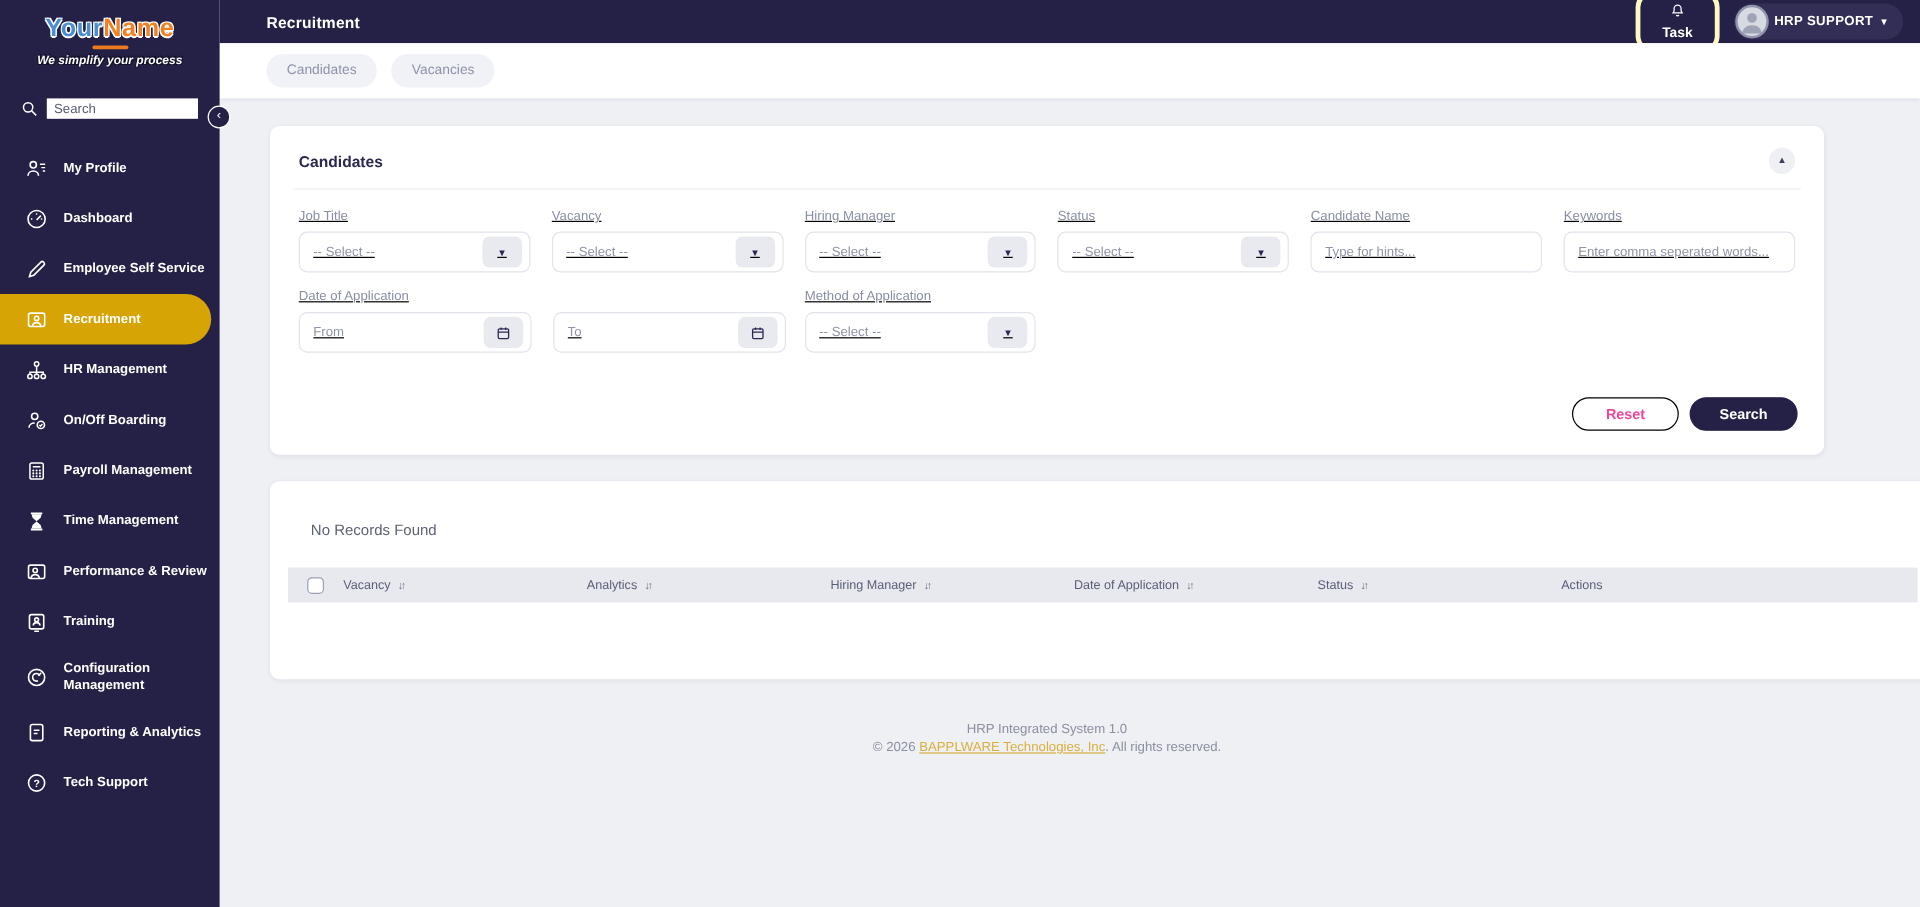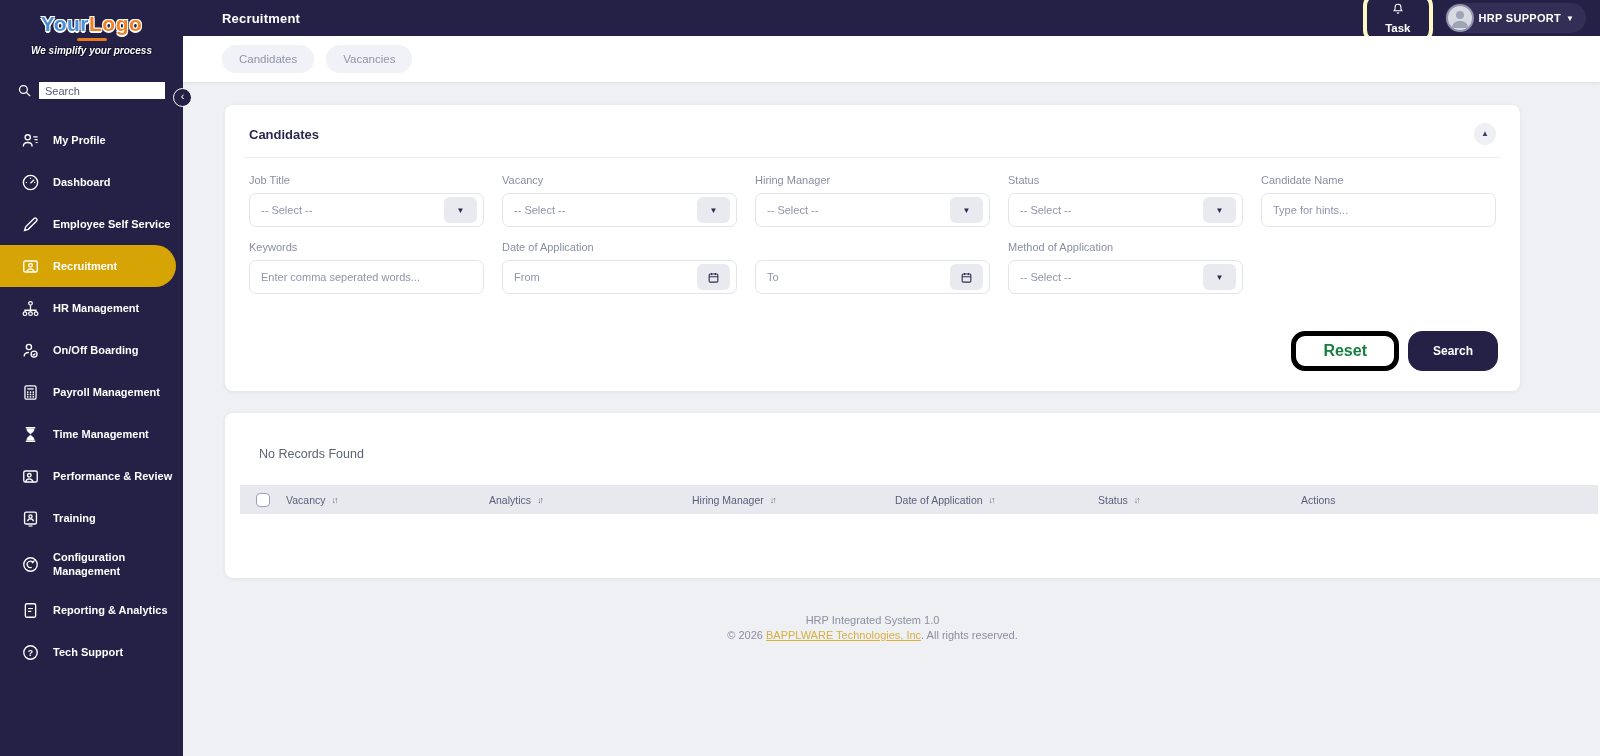--- a/index.html
+++ b/index.html
@@ -56,36 +56,36 @@
 
   
   .content { padding:23px 80px 0 42px; }
   .card { background:#fff; border-radius:8px; box-shadow:0 1px 4px rgba(40,40,80,0.07); }
   .filter-card { width:1295px; padding:16px 19px 20px; }
   .card-head { display:flex; align-items:center; justify-content:space-between;
     padding:2px 5px 12px 5px; border-bottom:1px solid #eceef3; }
   .card-title { font-size:13px; font-weight:bold; color:#2b2850; }
   .collapse-circle { width:22px; height:22px; border-radius:50%; background:#eef0f4;
     color:#3c3f5c; font-size:8px; text-align:center; line-height:22px; cursor:pointer; border:none; }
-  .fgrid { display:grid; grid-template-columns:repeat(5,1fr); column-gap:18px; row-gap:14px;
-    padding:16px 5px 0 5px; }
+  .fgrid { display:grid; grid-template-columns:repeat(6,1fr); column-gap:18px; row-gap:14px;
+    padding:16px 5px 0 5px;text-decoration:underline; }
   .field label { display:block; font-size:11px; color:#8a8ea3; margin-bottom:7px; }
   .sel, .inp { position:relative; height:34px; border:1px solid #e2e4ec; border-radius:7px;
     background:#fff; display:flex; align-items:center; padding:0 6px 0 11px; }
   .sel-value { font-size:11px; color:#9094a9; flex:1; }
   .inp input { border:none; outline:none; flex:1; font-size:11px; color:#3a3a55;
     background:transparent; font-family:"Liberation Sans",sans-serif; }
   .inp input::placeholder { color:#9094a9; }
   .sq-btn { width:33px; height:26px; background:#e8eaf0; border:none; border-radius:6px;
     display:flex; align-items:center; justify-content:center; cursor:pointer;
     color:#2b2850; font-size:8px; }
   .date-pair { display:grid; grid-template-columns:1fr 1fr; column-gap:18px; grid-column:span 2; }
   .actions-row { display:flex; justify-content:flex-end; gap:9px; margin-top:37px; padding-right:3px; }
-  .btn-reset { background:#fff; border:5px solid #000000; color:#15803d; font-weight:bold;
-    font-size:16px; border-radius:14px; padding:6px 27px; cursor:pointer; }
+  .btn-reset { background:#fff; border:1px solid #000000; color:#ec4899; font-weight:bold;
+    font-size:12px; border-radius:14px; padding:6px 27px; cursor:pointer; }
   .btn-search { background:#252146; border:1px solid #252146; color:#fff; font-weight:bold;
     font-size:12px; border-radius:14px; padding:6px 24px; cursor:pointer; }
 
   
   .results-card { width:1388px; margin-top:22px; padding:24px 15px 64px; }
   .no-records { font-size:12.5px; color:#5d6275; margin:10px 0 24px 19px; }
   .thead { display:flex; align-items:center; background:#e8e9ef; height:29px;
     font-size:10.5px; color:#5a5f78; }
   .th { display:flex; align-items:center; gap:6px; width:203px; cursor:pointer; }
   .th-cb { width:46px; display:flex; justify-content:center; }
@@ -97,21 +97,21 @@
   .page-footer .line2 { margin-top:3px; }
   .foot-link { color:#d9af3e; text-decoration:underline; cursor:pointer; }
 
   svg { display:block; }
 </style>
 </head>
 <body>
 
 <aside class="sidebar">
   <div class="logo-block">
-    <div class="logo-text"><span class="logo-your">Your</span><span class="logo-logo">Logo</span></div>
+    <div class="logo-text"><span class="logo-your">Your</span><span class="logo-logo">Name</span></div>
     <div class="logo-divider"></div>
     <div class="tagline">We simplify your process</div>
   </div>
 
   <div class="search-row">
     <span>
       <svg width="17" height="17" viewBox="0 0 24 24" fill="none" stroke="#fff" stroke-width="1.8">
           <circle cx="10.5" cy="10.5" r="5.5"></circle>
           <path d="M14.8 14.8L20 20"></path>
         </svg>

